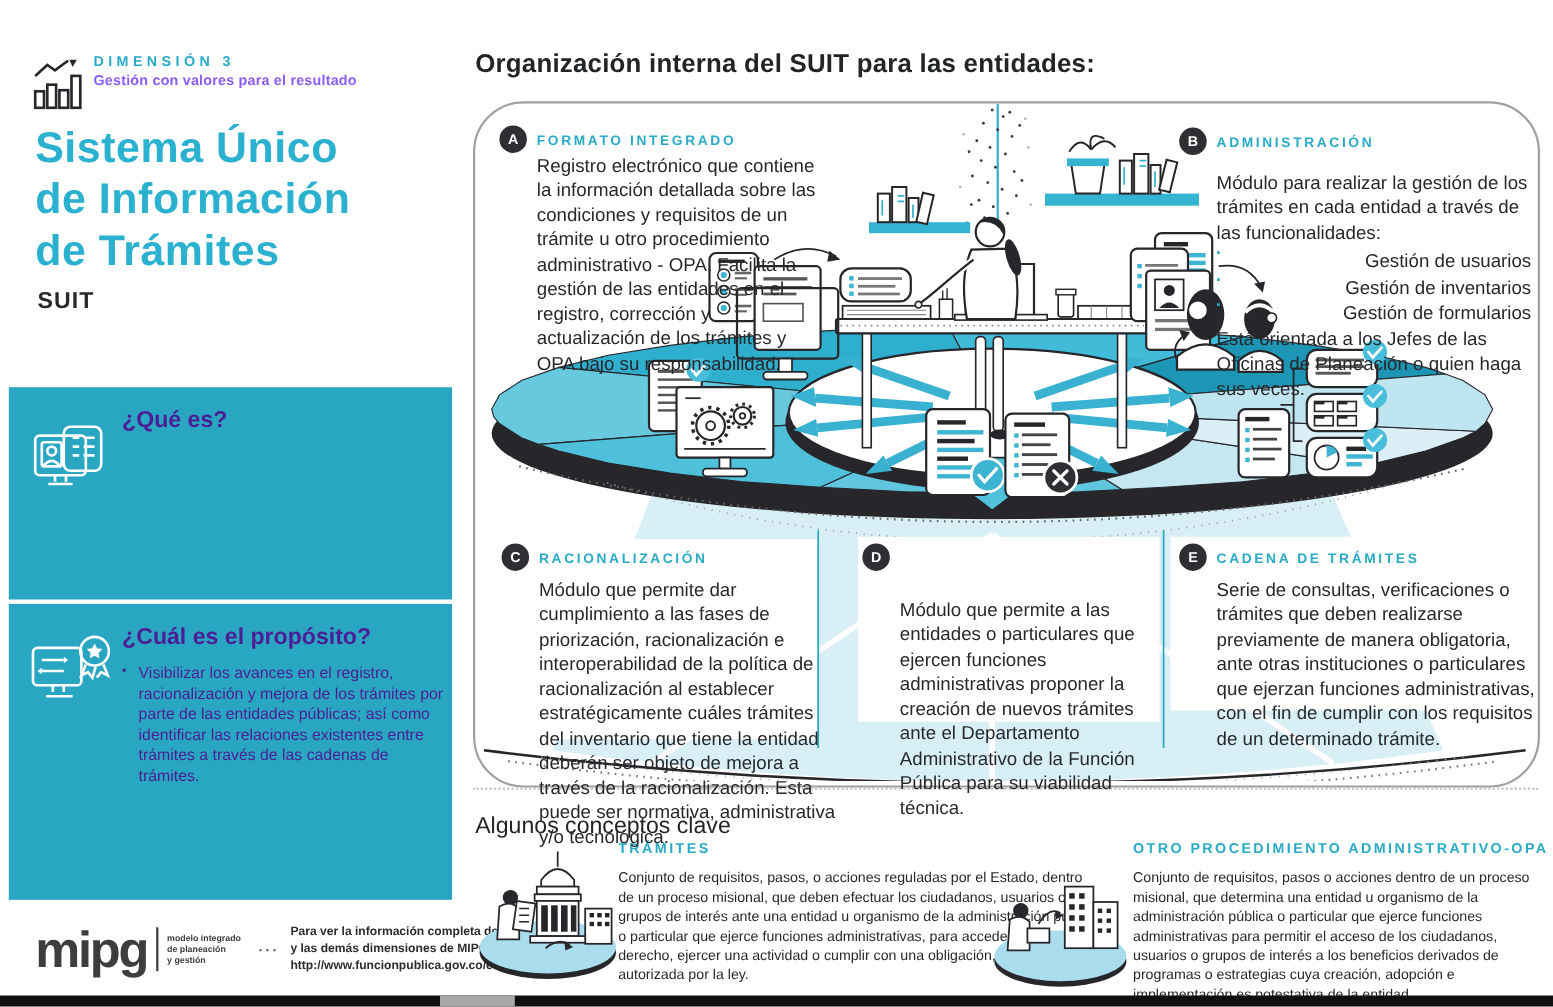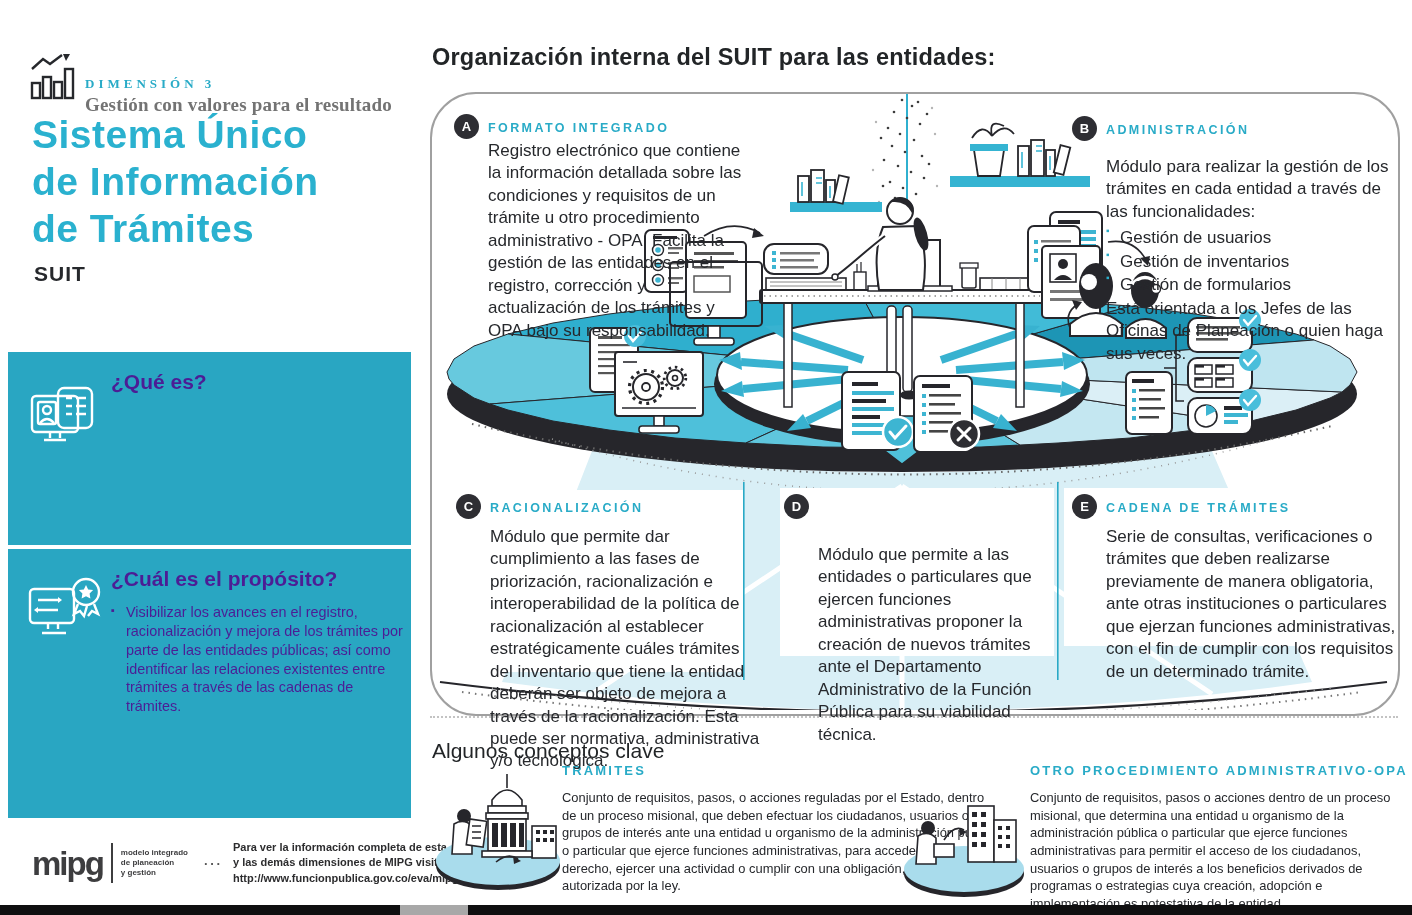--- a/index.html
+++ b/index.html
@@ -1,44 +1,44 @@
 <!DOCTYPE html>
 <html><head>
 <meta charset="utf-8">
 <style>
   html,body{margin:0;padding:0;}
   body{width:1412px;height:915px;position:relative;background:#ffffff;overflow:hidden;
        font-family:"Liberation Sans",sans-serif;color:#26282c;}
   .abs{position:absolute;}
   
   .kicker{color:#29abc7;font-size:13px;font-weight:800;letter-spacing:4px;}
-  .kicker-sub{color:#737373;font-size:19px;font-weight:800;margin-top:2px;letter-spacing:.2px;}
+  .kicker-sub{color:#8b5cf6;font-size:13px;font-weight:800;margin-top:2px;letter-spacing:.2px;}
   .big-title{color:#2ab1cf;font-size:39px;line-height:1.2;font-weight:800;white-space:pre-line;letter-spacing:.5px;}
   .suit{color:#26282c;font-size:21px;font-weight:800;letter-spacing:1px;}
   .teal-box{background:#29a6c2;color:#4c1d95;}
   .teal-box h2{margin:0;font-size:21px;font-weight:800;}
   .teal-box p{margin:8px 0 0 0;font-size:14.6px;line-height:1.31;}
   .purpose-list{margin:10px 0 0 0;padding:0;list-style:none;font-size:14.4px;line-height:1.31;}
   .purpose-list li{position:relative;padding-left:15px;margin-bottom:14px;}
   .purpose-list li::before{content:"▪";position:absolute;left:0;top:0;font-size:11px;}
-  .mipg-logo{font-size:33px;font-weight:800;letter-spacing:-2px;color:#3d3d3f;line-height:1;}
+  .mipg-logo{font-size:46px;font-weight:800;letter-spacing:-2px;color:#3d3d3f;line-height:1;}
   .mipg-sep{width:2px;height:40px;background:#3d3d3f;margin:0 8px;}
   .mipg-tag{font-size:8px;font-weight:700;color:#3d3d3f;line-height:1.3;white-space:pre-line;}
   .footer-dots{color:#555;font-size:13px;font-weight:800;letter-spacing:2px;}
   .footer-note{font-size:11px;font-weight:700;color:#2c2c2e;line-height:1.4;white-space:pre-line;}
   
   .main-title{font-size:23.5px;font-weight:800;color:#222527;letter-spacing:.2px;}
   .diagram{left:430px;top:92px;width:966px;height:620px;border:2px solid #a0a0a0;border-radius:46px;background:#fff;}
   .diagram svg{position:absolute;left:0;top:0;}
   .sect{position:absolute;z-index:2;}
   .sect .letter{position:absolute;left:0;top:0;width:25px;height:25px;border-radius:50%;background:#2e2e33;
      color:#fff;font-size:13px;font-weight:800;display:flex;align-items:center;justify-content:center;}
   .sect .label{position:absolute;left:34px;top:5px;color:#29abc7;font-size:12.5px;font-weight:800;letter-spacing:2.4px;line-height:1.5;text-align:right;}
   .sect .body{position:absolute;left:34px;color:#26282c;font-size:17px;line-height:1.32;font-weight:400;}
-  .b-bullets{margin:4px 0 0 0;padding:0;list-style:none;}
+  .b-bullets{margin:4px 0 0 0;padding:0;list-style:none;text-align:right;}
   .b-bullets li{position:relative;padding-left:14px;margin:1px 0;}
   .b-bullets li::before{content:"▪";position:absolute;left:0;top:-3px;color:#29abc7;font-size:10px;}
   .dotted-sep{border-top:2px dotted #c3c3c3;}
   .concepts-title{font-size:21px;font-weight:400;color:#222527;margin-top:11px;}
   .concept-label{color:#29abc7;font-size:13px;font-weight:800;letter-spacing:2.2px;text-align:center;}
   .concept-body{font-size:12.9px;line-height:1.37;color:#26282c;}
   .footer-bar{left:0;top:905px;width:1412px;height:10px;background:#0f0f10;}
   .footer-bar-notch{left:400px;top:905px;width:68px;height:10px;background:#a8a8a8;}
 </style>
 </head>
@@ -51,21 +51,21 @@
       <g stroke="#26282c" stroke-width="2.4" fill="none">
         <rect x="2" y="29" width="8" height="15"></rect>
           <rect x="13" y="23" width="8" height="21"></rect>
         <rect x="24" y="28" width="8" height="16"></rect>
           <rect x="35" y="15" width="8" height="29"></rect>
         <path d="M2,15 L13,5 L20,10 L32,1"></path>
       </g>
       <polygon points="33,0 40,0 36,7" fill="#26282c"></polygon>
     </svg>
   </div>
-  <div class="abs" style="left:85px;top:76px;width:330px;font-family:Liberation Serif, serif;">
+  <div class="abs" style="left:85px;top:48px;width:330px;">
     <div class="kicker">DIMENSIÓN 3</div>
     <div class="kicker-sub">Gestión con valores para el resultado</div>
   </div>
 
   <h1 class="abs big-title" style="left:32px;top:112px;width:390px;margin:0;">Sistema Único
 de Información
 de Trámites</h1>
   <div class="abs suit" style="left:34px;top:262px;">SUIT</div>
 
   <div class="abs teal-box" style="left:8px;top:352px;width:403px;height:193px;">

